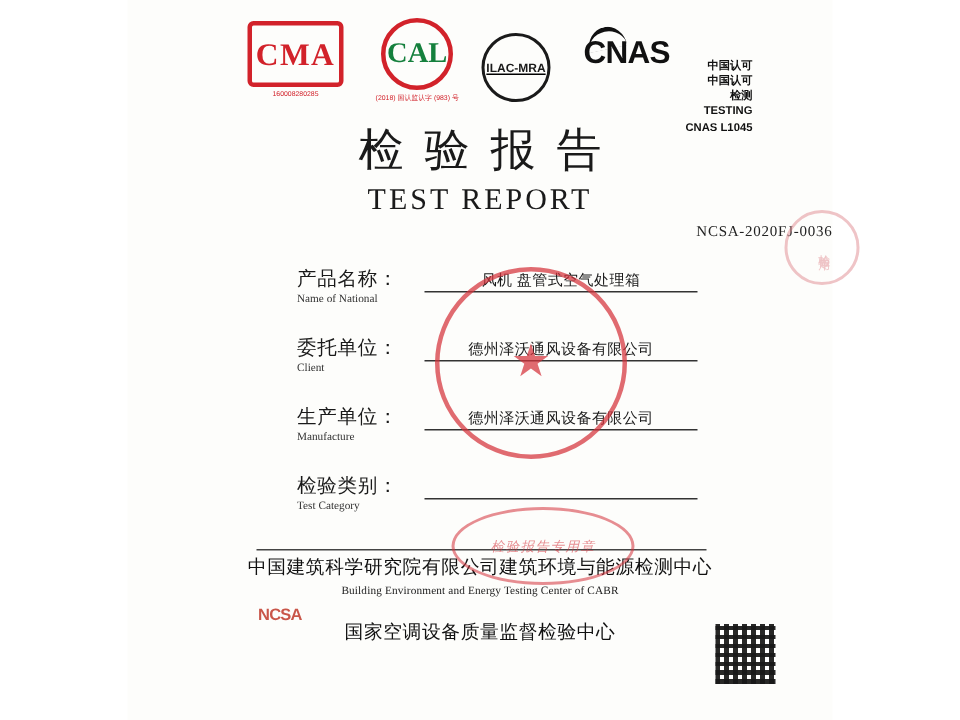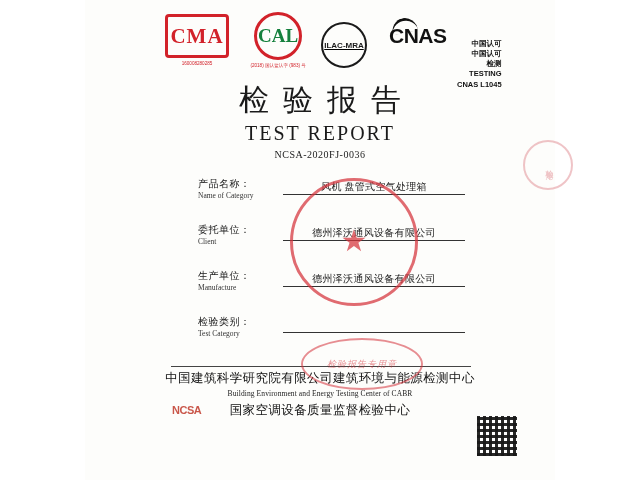--- a/index.html
+++ b/index.html
@@ -138,21 +138,21 @@
     width: 470px;
     text-align: center;
     font-size: 20px;
     letter-spacing: 2px;
     color: #1a1a1a;
   }
   .report-no {
     position: absolute;
     top: 149px;
     width: 470px;
-    text-align: center;
+    text-align: right;
     font-size: 10px;
     letter-spacing: 0.5px;
     color: #222;
     font-family: Liberation Serif, serif;
   }
   
   .fields {
     position: absolute;
     left: 0;
     top: 178px;
@@ -163,21 +163,21 @@
     height: 46px;
   }
   .field-label {
     position: absolute;
     left: 113px;
     top: 0;
     width: 92px;
     text-align: left;
   }
   .label-cn {
-    font-size: 10px;
+    font-size: 13px;
     color: #1a1a1a;
     letter-spacing: 0.5px;
     display: block;
     line-height: 1.25;
   }
   .label-en {
     font-size: 7.5px;
     color: #333;
     display: block;
     line-height: 1.3;
@@ -225,21 +225,21 @@
     font-size: 7.5px;
     color: #222;
     letter-spacing: 0.1px;
     line-height: 1.5;
   }
   .f-cn-2 {
     font-size: 12.5px;
     color: #111;
     letter-spacing: 0.4px;
     line-height: 1.4;
-    margin-top: 3px;
+    margin-top: 14px;
   }
   .f-en-2 {
     font-size: 7.5px;
     color: #222;
     line-height: 1.5;
   }
   
   .ncsa-logo {
     position: absolute;
     left: 87px;
@@ -361,21 +361,21 @@
 
     <div class="title-cn">检验报告</div>
     <div class="title-en">TEST REPORT</div>
     <div class="report-no">NCSA-2020FJ-0036</div>
 
     <div class="fields">
 
       <div class="field-row">
         <div class="field-label">
           <span class="label-cn">产品名称：</span>
-          <span class="label-en">Name of Category</span>
+          <span class="label-en">Name of National</span>
         </div>
         <div class="field-value">风机 盘管式空气处理箱</div>
         <div class="field-line"></div>
       </div>
 
       <div class="field-row">
         <div class="field-label">
           <span class="label-cn">委托单位：</span>
           <span class="label-en">Client</span>
         </div>

